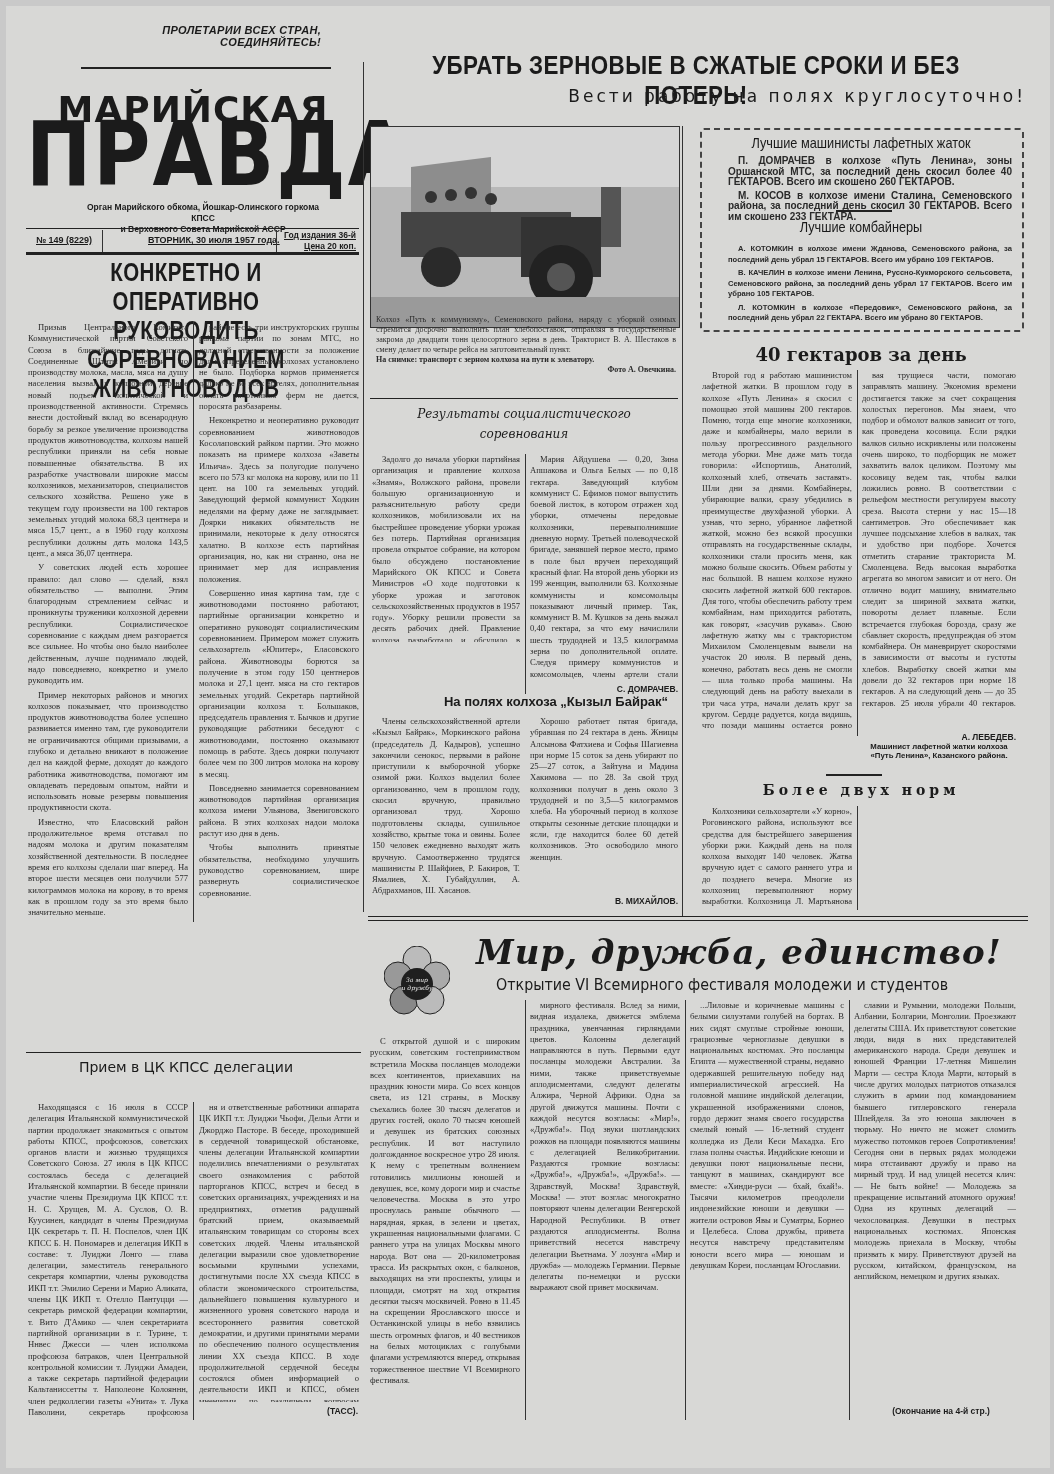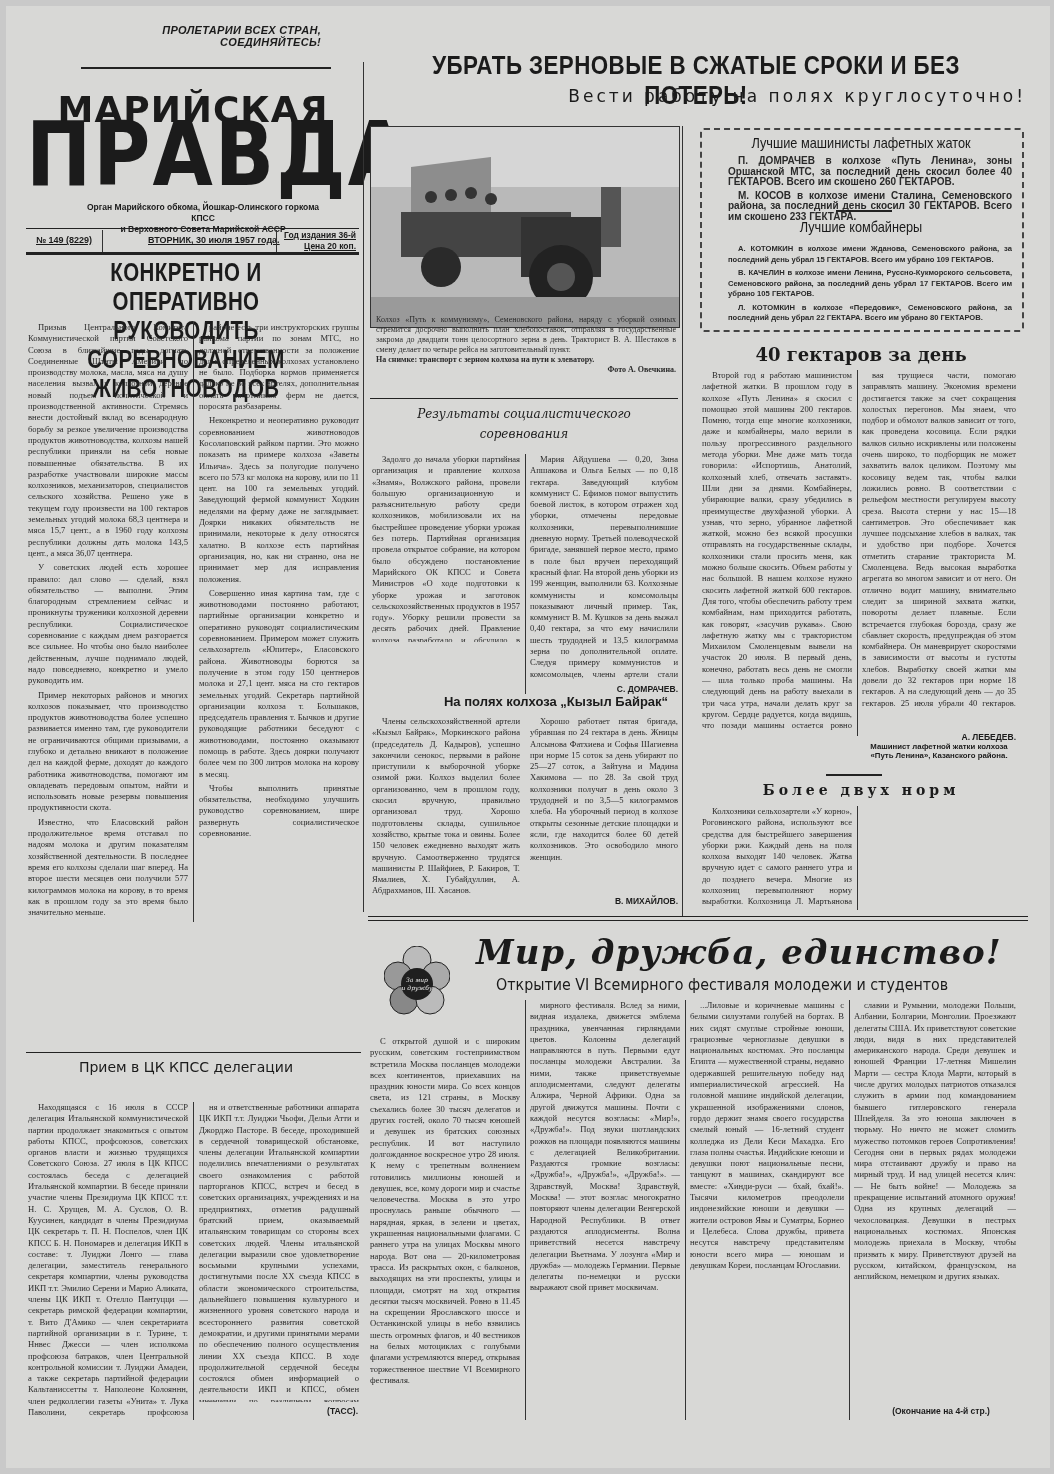--- a/index.html
+++ b/index.html
@@ -58,20 +58,21 @@
     <p>У советских людей есть хорошее правило: дал слово — сделай, взял обязательство — выполни. Этим благородным стремлением сейчас и проникнуты труженики колхозной деревни республики. Социалистическое соревнование с каждым днем разгорается все сильнее. Но чтобы оно было наиболее действенным, лучше поднимало людей, надо повседневно, конкретно и умело руководить им.</p>
     <p>Пример некоторых районов и многих колхозов показывает, что производство продуктов животноводства более успешно развивается именно там, где руководители не ограничиваются общими призывами, а глубоко и детально вникают в положение дел на каждой ферме, доходят до каждого работника животноводства, помогают им овладевать передовым опытом, найти и использовать новые резервы повышения продуктивности скота.</p>
     <p>Известно, что Еласовский район продолжительное время отставал по надоям молока и другим показателям хозяйственной деятельности. В последнее время его колхозы сделали шаг вперед. На второе шести месяцев они получили 577 килограммов молока на корову, в то время как в прошлом году за это время было значительно меньше.</p>
     <p>Главная причина изменений кроется в изменении уровня руководства хозяйством, в усилении организаторской и политической работы в массах. Руководящие работники помогают правильно организовать труд животноводов.</p>
   </div>
   <div class="vrule" style="left:187px;top:316px;height:600px;"></div>
   <div class="col body-text" style="left:193px;top:316px;width:160px;height:600px;">
     <p>районе есть три инструкторских группы райкома партии по зонам МТС, но должной ответственности за положение дел в определенных колхозах установлено не было. Подборка кормов применяется далеко не во всех артелях, дополнительная оплата работникам ферм не дается, поросята разбазарены.</p>
     <p>Неконкретно и неоперативно руководит соревнованием животноводов Косолаповский райком партии. Это можно показать на примере колхоза «Заветы Ильича». Здесь за полугодие получено всего по 573 кг молока на корову, или по 11 цент. на 100 га земельных угодий. Заведующий фермой коммунист Ходкин неделями на ферму даже не заглядывает. Доярки никаких обязательств не принимали, некоторые к делу относятся халатно. В колхозе есть партийная организация, но, как ни странно, она не принимает мер для исправления положения.</p>
     <p>Совершенно иная картина там, где с животноводами постоянно работают, партийные организации конкретно и оперативно руководят социалистическим соревнованием. Примером может служить сельхозартель «Юпитер», Еласовского района. Животноводы борются за получение в этом году 150 центнеров молока и 27,1 цент. мяса на сто гектаров земельных угодий. Секретарь партийной организации колхоза т. Большаков, председатель правления т. Бычков и другие руководящие работники беседуют с животноводами, постоянно оказывают помощь в работе. Здесь доярки получают более чем по 300 литров молока на корову в месяц.</p>
+    <p>Повседневно занимается соревнованием животноводов партийная организация колхоза имени Ульянова, Звениговского района. В этих колхозах надои молока растут изо дня в день.</p>
     <p>Чтобы выполнить принятые обязательства, необходимо улучшить руководство соревнованием, шире развернуть социалистическое соревнование.</p>
   </div>
 
   <div class="hrule" style="left:20px;top:1046px;width:335px;height:1px;"></div>
 
   <div class="abs" style="left:0px;top:1052px;width:360px;text-align:center;font-family:'DejaVu Sans',sans-serif;font-size:14px;line-height:19px;">
     <div>Прием в ЦК КПСС делегации</div>
   </div>
   <div class="col body-text" style="left:22px;top:1096px;width:160px;height:318px;">
     <p>Находящаяся с 16 июля в СССР делегация Итальянской коммунистической партии продолжает знакомиться с опытом работы КПСС, профсоюзов, советских органов власти и жизнью трудящихся Советского Союза. 27 июля в ЦК КПСС состоялась беседа с делегацией Итальянской компартии. В беседе приняли участие члены Президиума ЦК КПСС т.т. Н. С. Хрущев, М. А. Суслов, О. В. Куусинен, кандидат в члены Президиума ЦК секретарь т. П. Н. Поспелов, член ЦК КПСС Б. Н. Пономарев и делегация ИКП в составе: т. Луиджи Лонго — глава делегации, заместитель генерального секретаря компартии, члены руководства ИКП т.т. Эмилио Серени и Марио Аликата, члены ЦК ИКП т. Отелло Пантуцци — секретарь римской федерации компартии, т. Вито Д'Амико — член секретариата партийной организации в г. Турине, т. Ннвес Джесси — член исполкома профсоюза батраков, член Центральной контрольной комиссии т. Луиджи Амадеи, а также секретарь партийной федерации Кальтаниссетты т. Наполеоне Колояннн, член редколлегии газеты «Унита» т. Лука Паволини, секретарь профсоюза металлистов в Милане т. Джузеппе Саккн, член ЦК Федерации коммунистической молодежи т. Эльдзио Бьяджн</p>

